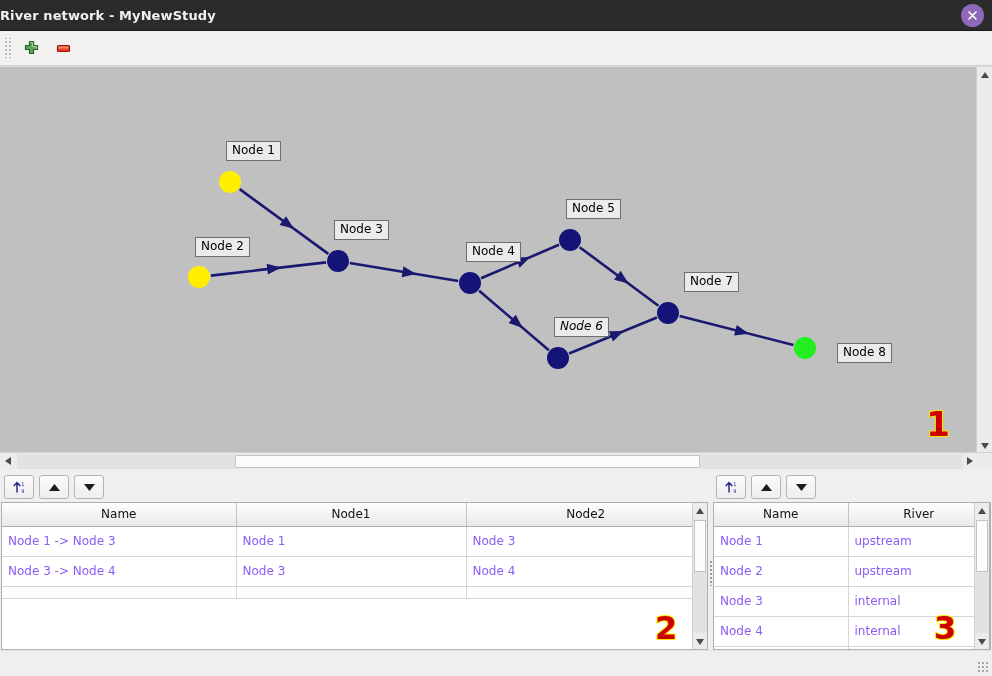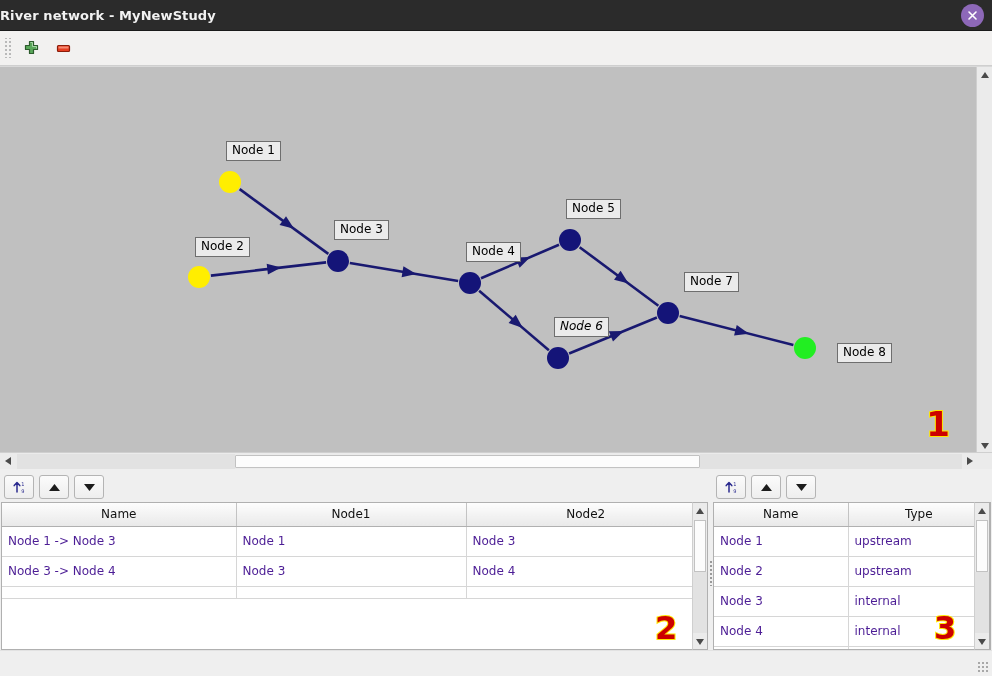--- a/index.html
+++ b/index.html
@@ -146,21 +146,21 @@
   table.grid thead th {
     background: linear-gradient(#fdfdfd, #e9e9e9);
     border-right: 1px solid #c3c3c3;
     border-bottom: 1px solid #b0b0b0;
     font-size: 12px; font-weight: normal; color: #111;
     height: 23px; text-align: center;
   }
   table.grid tbody td {
     border-right: 1px solid #d6d6d6;
     border-bottom: 1px solid #d6d6d6;
-    font-size: 12px; color: #4c1d95;
+    font-size: 12px; color: #8b5cf6;
     height: 30px; padding: 0 0 0 6px;
     background: #fff; white-space: nowrap; overflow: hidden;
   }
   table.grid tbody tr.partial td { height: 12px; }
 
   .tbl-vscroll {
     position: absolute; top: 32px; bottom: 26px; width: 16px;
     background: #ebebeb; border: 1px solid #b0b0b0; border-left: 1px solid #cfcfcf;
   }
   .panel-left .tbl-vscroll { left: 692px; }
@@ -413,21 +413,21 @@
 
       <div class="table-wrap">
         <table class="grid">
           <colgroup>
               <col style="width:134px">
               <col>
             </colgroup>
           <thead>
               <tr id="nodes-head">
                 <th>Name</th>
-                <th>Type</th>
+                <th>River</th>
               </tr>
             </thead>
           <tbody id="nodes-body">
               <tr>
                 <td>Node 1</td>
                 <td>upstream</td>
               </tr>
               <tr>
                 <td>Node 2</td>
                 <td>upstream</td>

